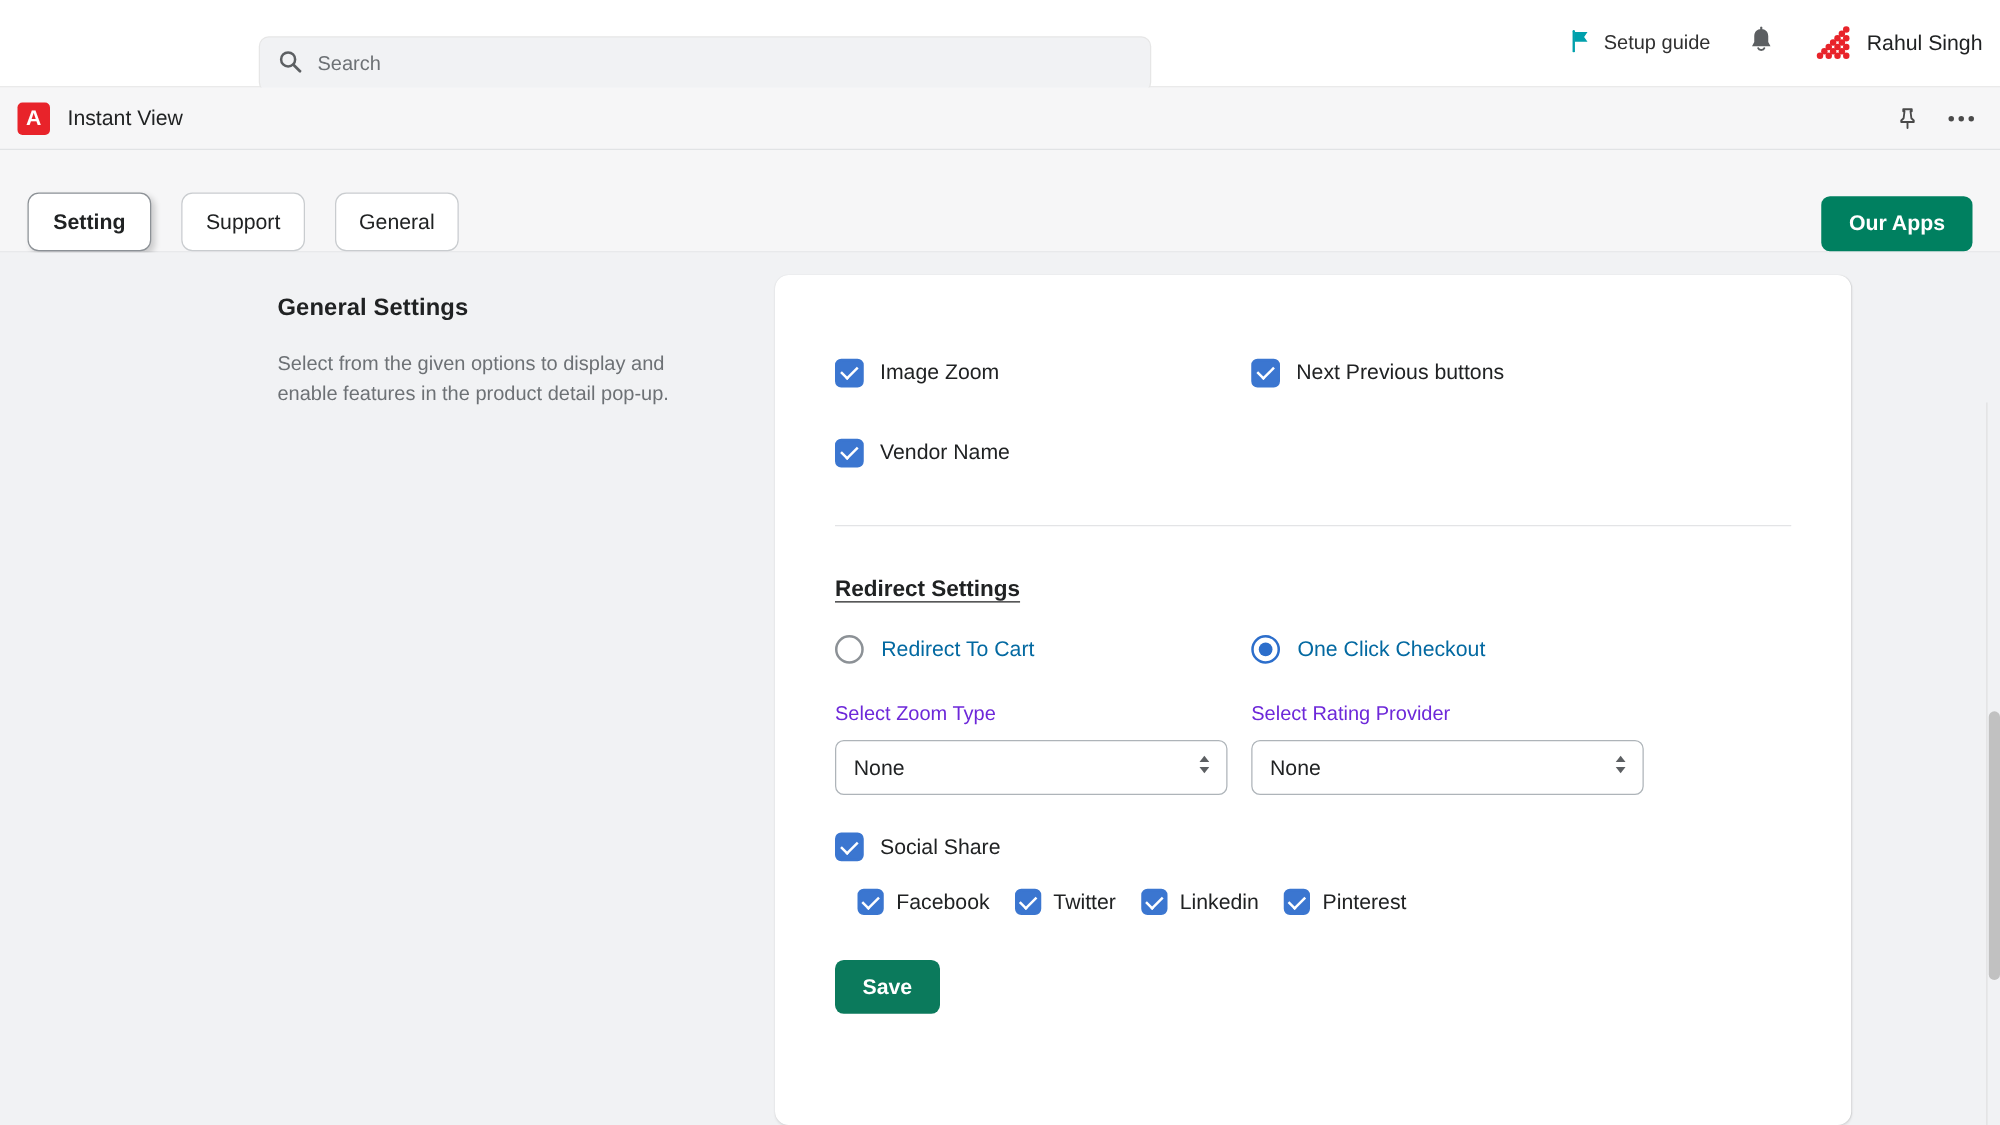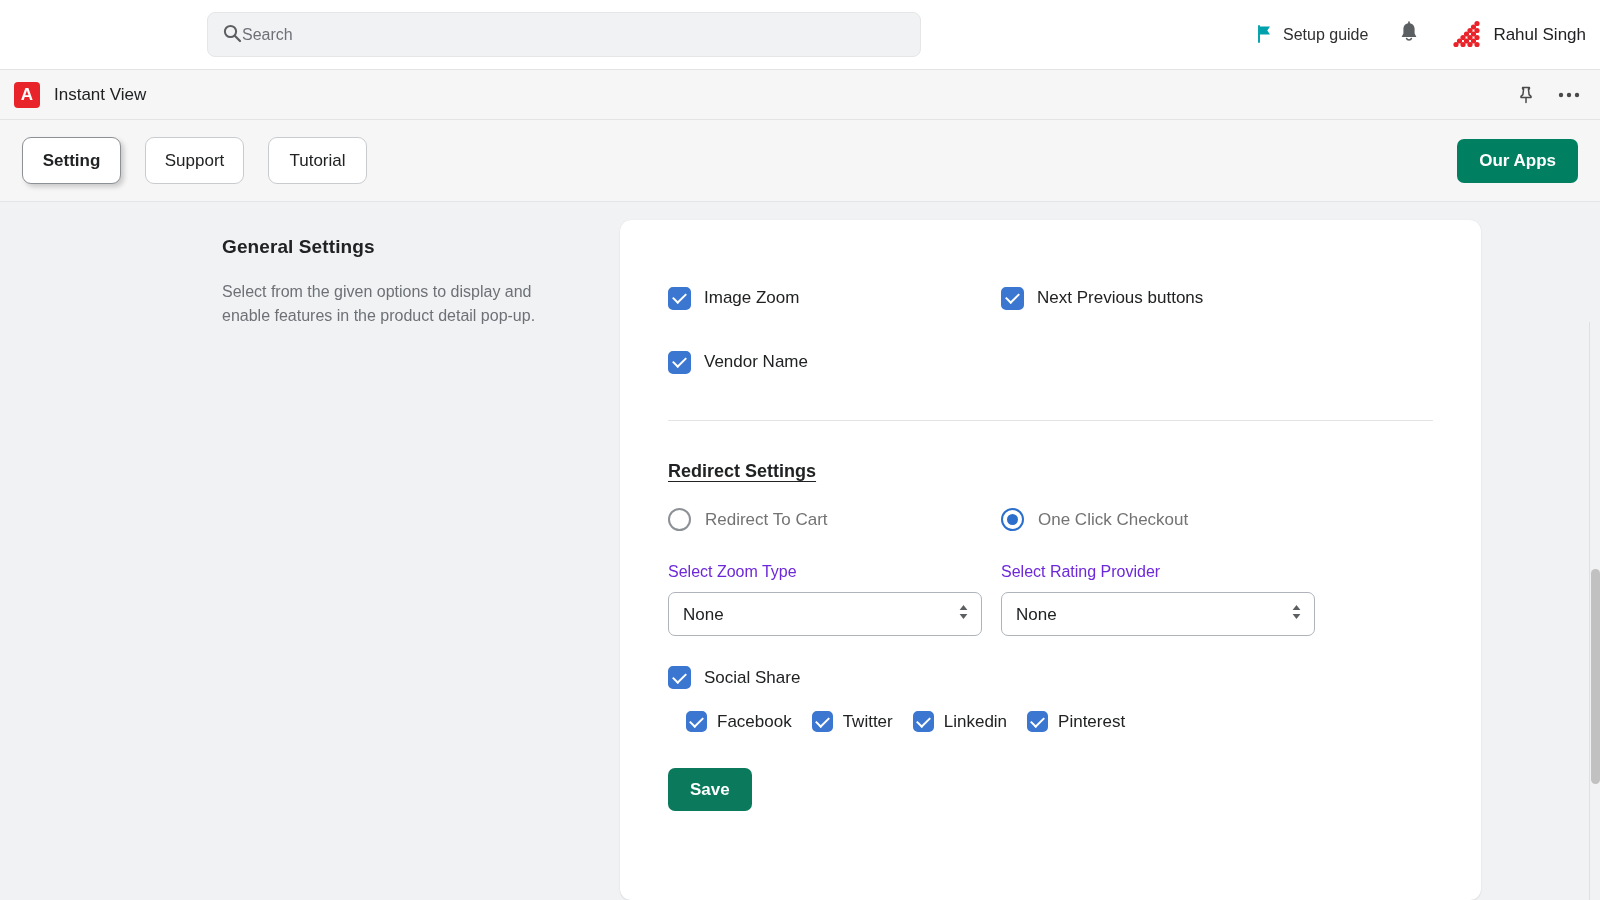--- a/index.html
+++ b/index.html
@@ -19,30 +19,30 @@
     height: 70px;
     background: #ffffff;
     display: flex;
     align-items: center;
     border-bottom: 1px solid #e3e3e3;
   }
 
   .search-wrap {
     position: absolute;
     left: 207px;
-    top: 12px;
+    top: 29px;
     width: 714px;
     height: 45px;
     background: #f1f2f4;
     border: 1px solid #e6e6e6;
     border-radius: 8px;
     display: flex;
     align-items: center;
     padding: 0 14px;
-    gap: 0;
+    gap: 12px;
   }
   .search-icon { flex: 0 0 auto; display: block; }
   .search-input {
     flex: 1 1 auto;
     border: none;
     background: transparent;
     outline: none;
     font-family: "Liberation Sans", sans-serif;
     font-size: 16px;
     color: #5c5f62;
@@ -114,21 +114,21 @@
     padding-right: 6px;
   }
   .icon-btn { cursor: pointer; display: flex; align-items: center; }
 
   
   .tabbar {
     position: relative;
     height: 82px;
     background: #f6f6f7;
     display: flex;
-    align-items: center;
+    align-items: flex-end;
     padding: 0 22px;
     border-bottom: 1px solid #e4e5e7;
   }
   .tabs { display: flex; gap: 24px; }
   .tab {
     min-width: 99px;
     height: 47px;
     background: #ffffff;
     border: 1px solid #c9cccf;
     border-radius: 9px;
@@ -271,21 +271,21 @@
     align-items: center;
     justify-content: center;
   }
   .radio.selected { border-color: #2c6ecb; border-width: 2px; }
   .radio.selected::after {
     content: "";
     width: 11px; height: 11px;
     border-radius: 50%;
     background: #2c6ecb;
   }
-  .radiorow-label { font-size: 17px; color: #737373; text-align: center; }
+  .radiorow-label { font-size: 17px; color: #0369a1; text-align: center; }
 
   .selects {
     display: grid;
     grid-template-columns: 333px 1fr;
     margin-top: 32px;
     column-gap: 0;
   }
   .field-label {
     font-size: 16px;
     color: #6d28d9;
@@ -451,21 +451,21 @@
         <circle cx="19" cy="4" r="2.2" fill="#4a4a4a"></circle>
       </svg>
     </span>
   </div>
 </div>
 
 <div class="tabbar">
   <div class="tabs">
     <button class="tab active">Setting</button>
     <button class="tab">Support</button>
-    <button class="tab">Tutorial</button>
+    <button class="tab">General</button>
   </div>
   <button class="our-apps">Our Apps</button>
 </div>
 
 <div class="main">
 
   <div class="left-col">
     <div class="section-title">General Settings</div>
     <div class="section-desc">Select from the given options to display and enable features in the product detail pop-up.</div>
   </div>

